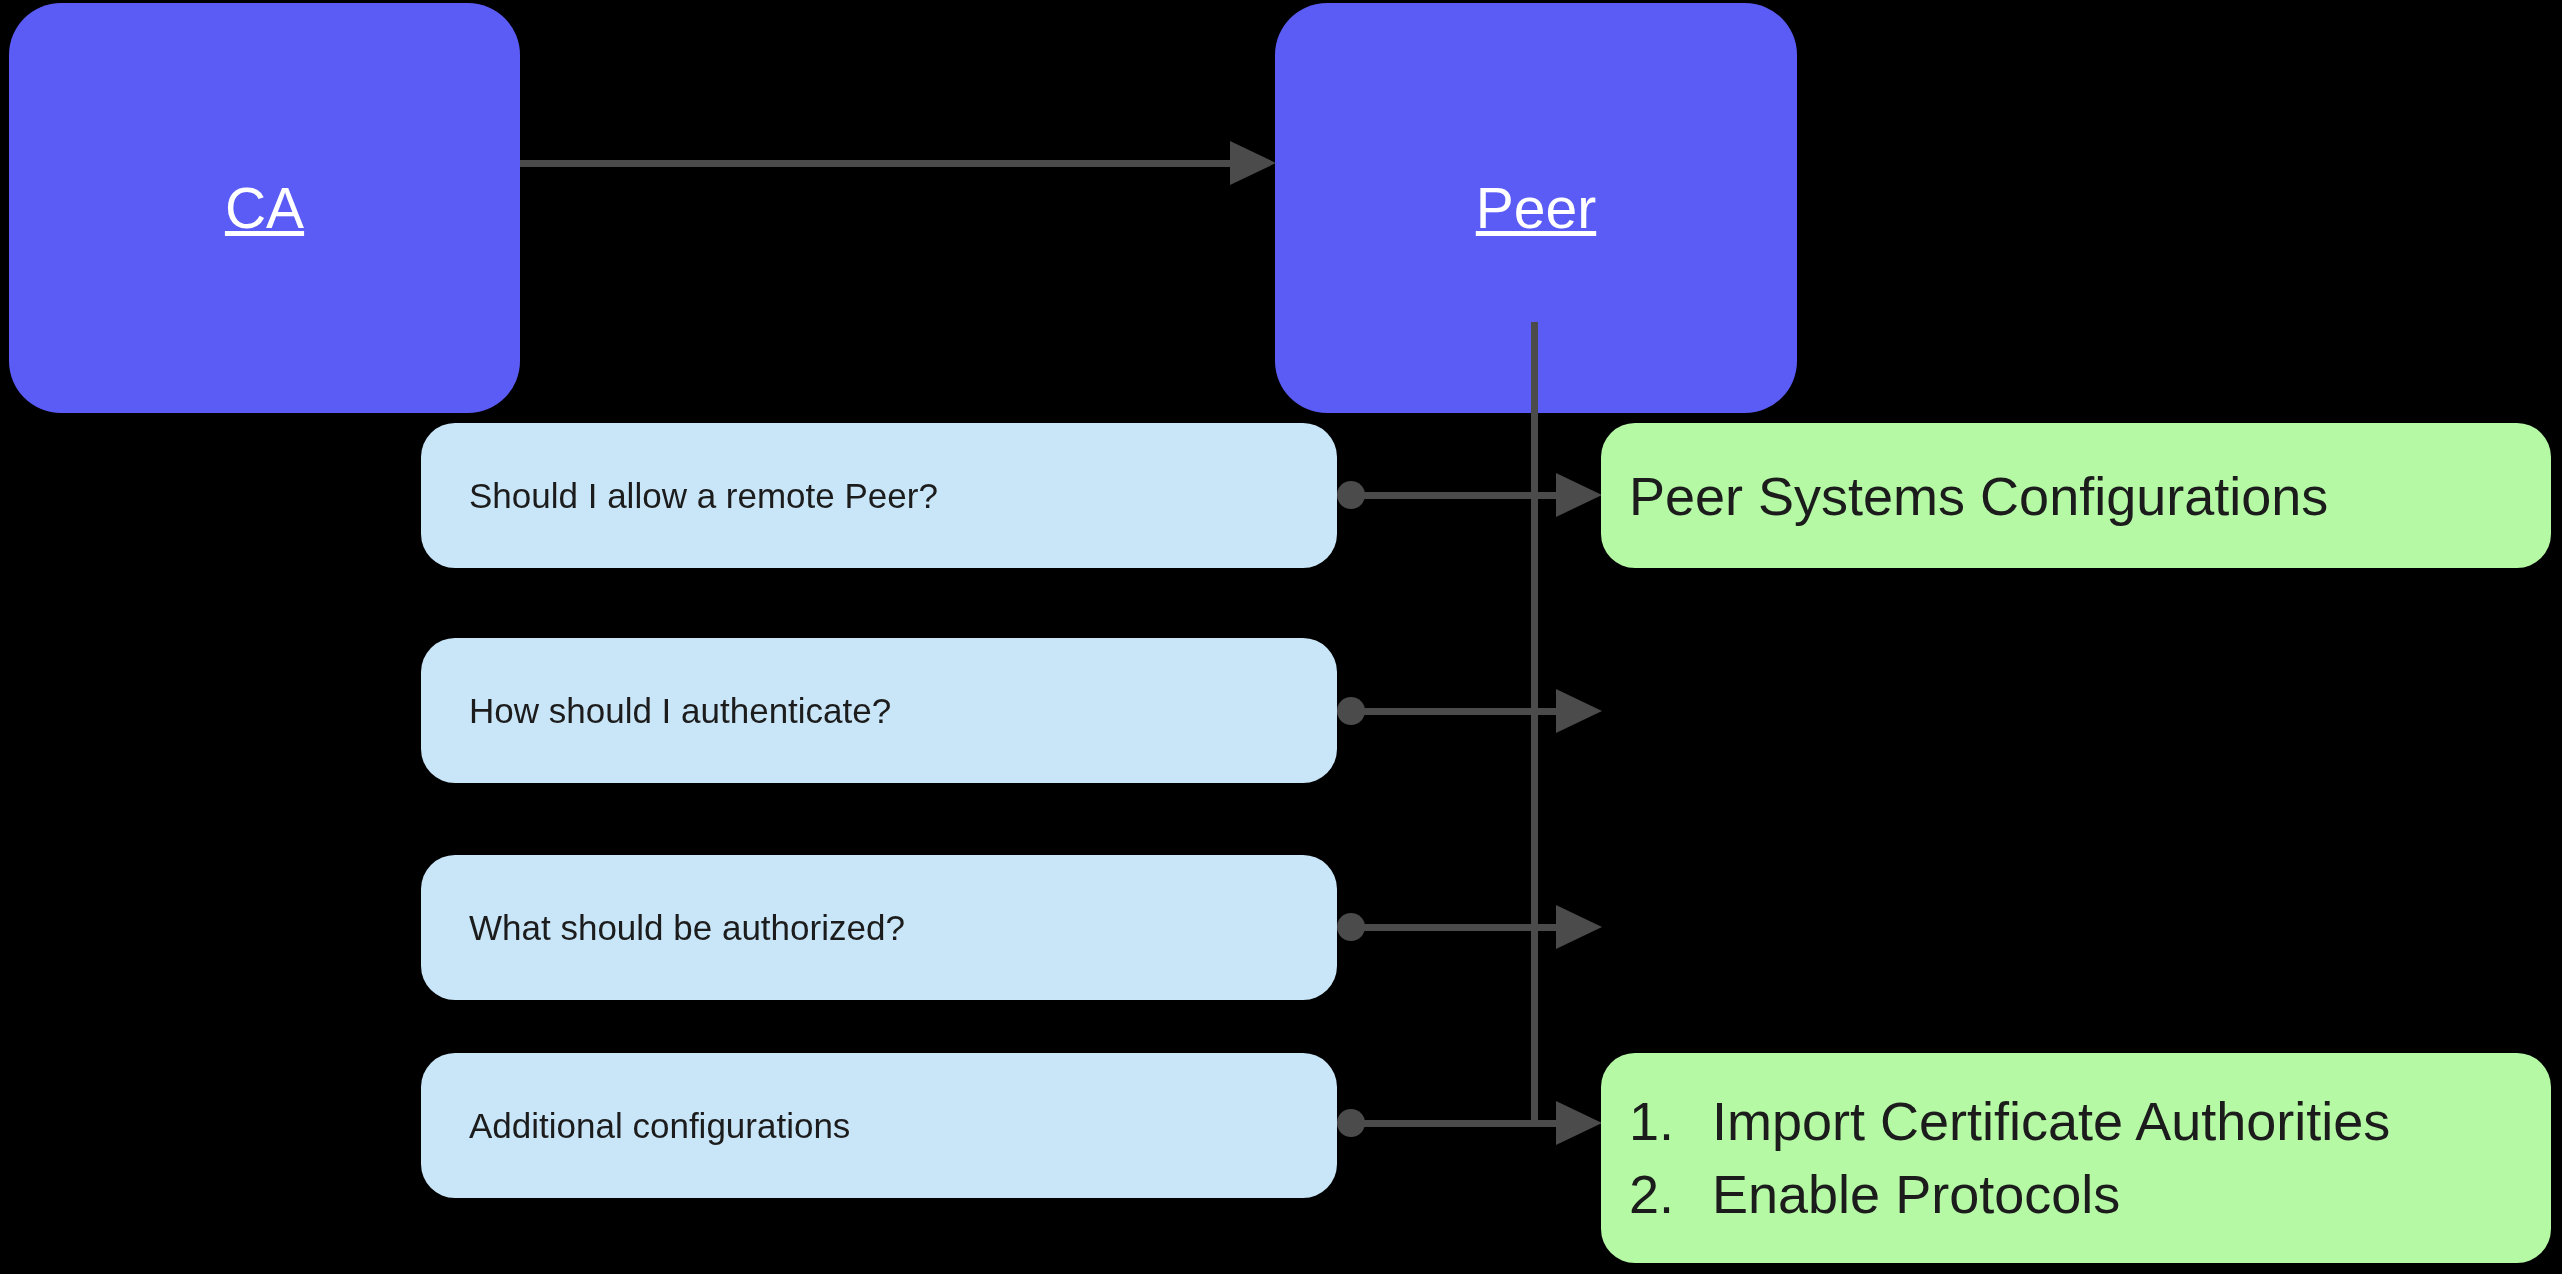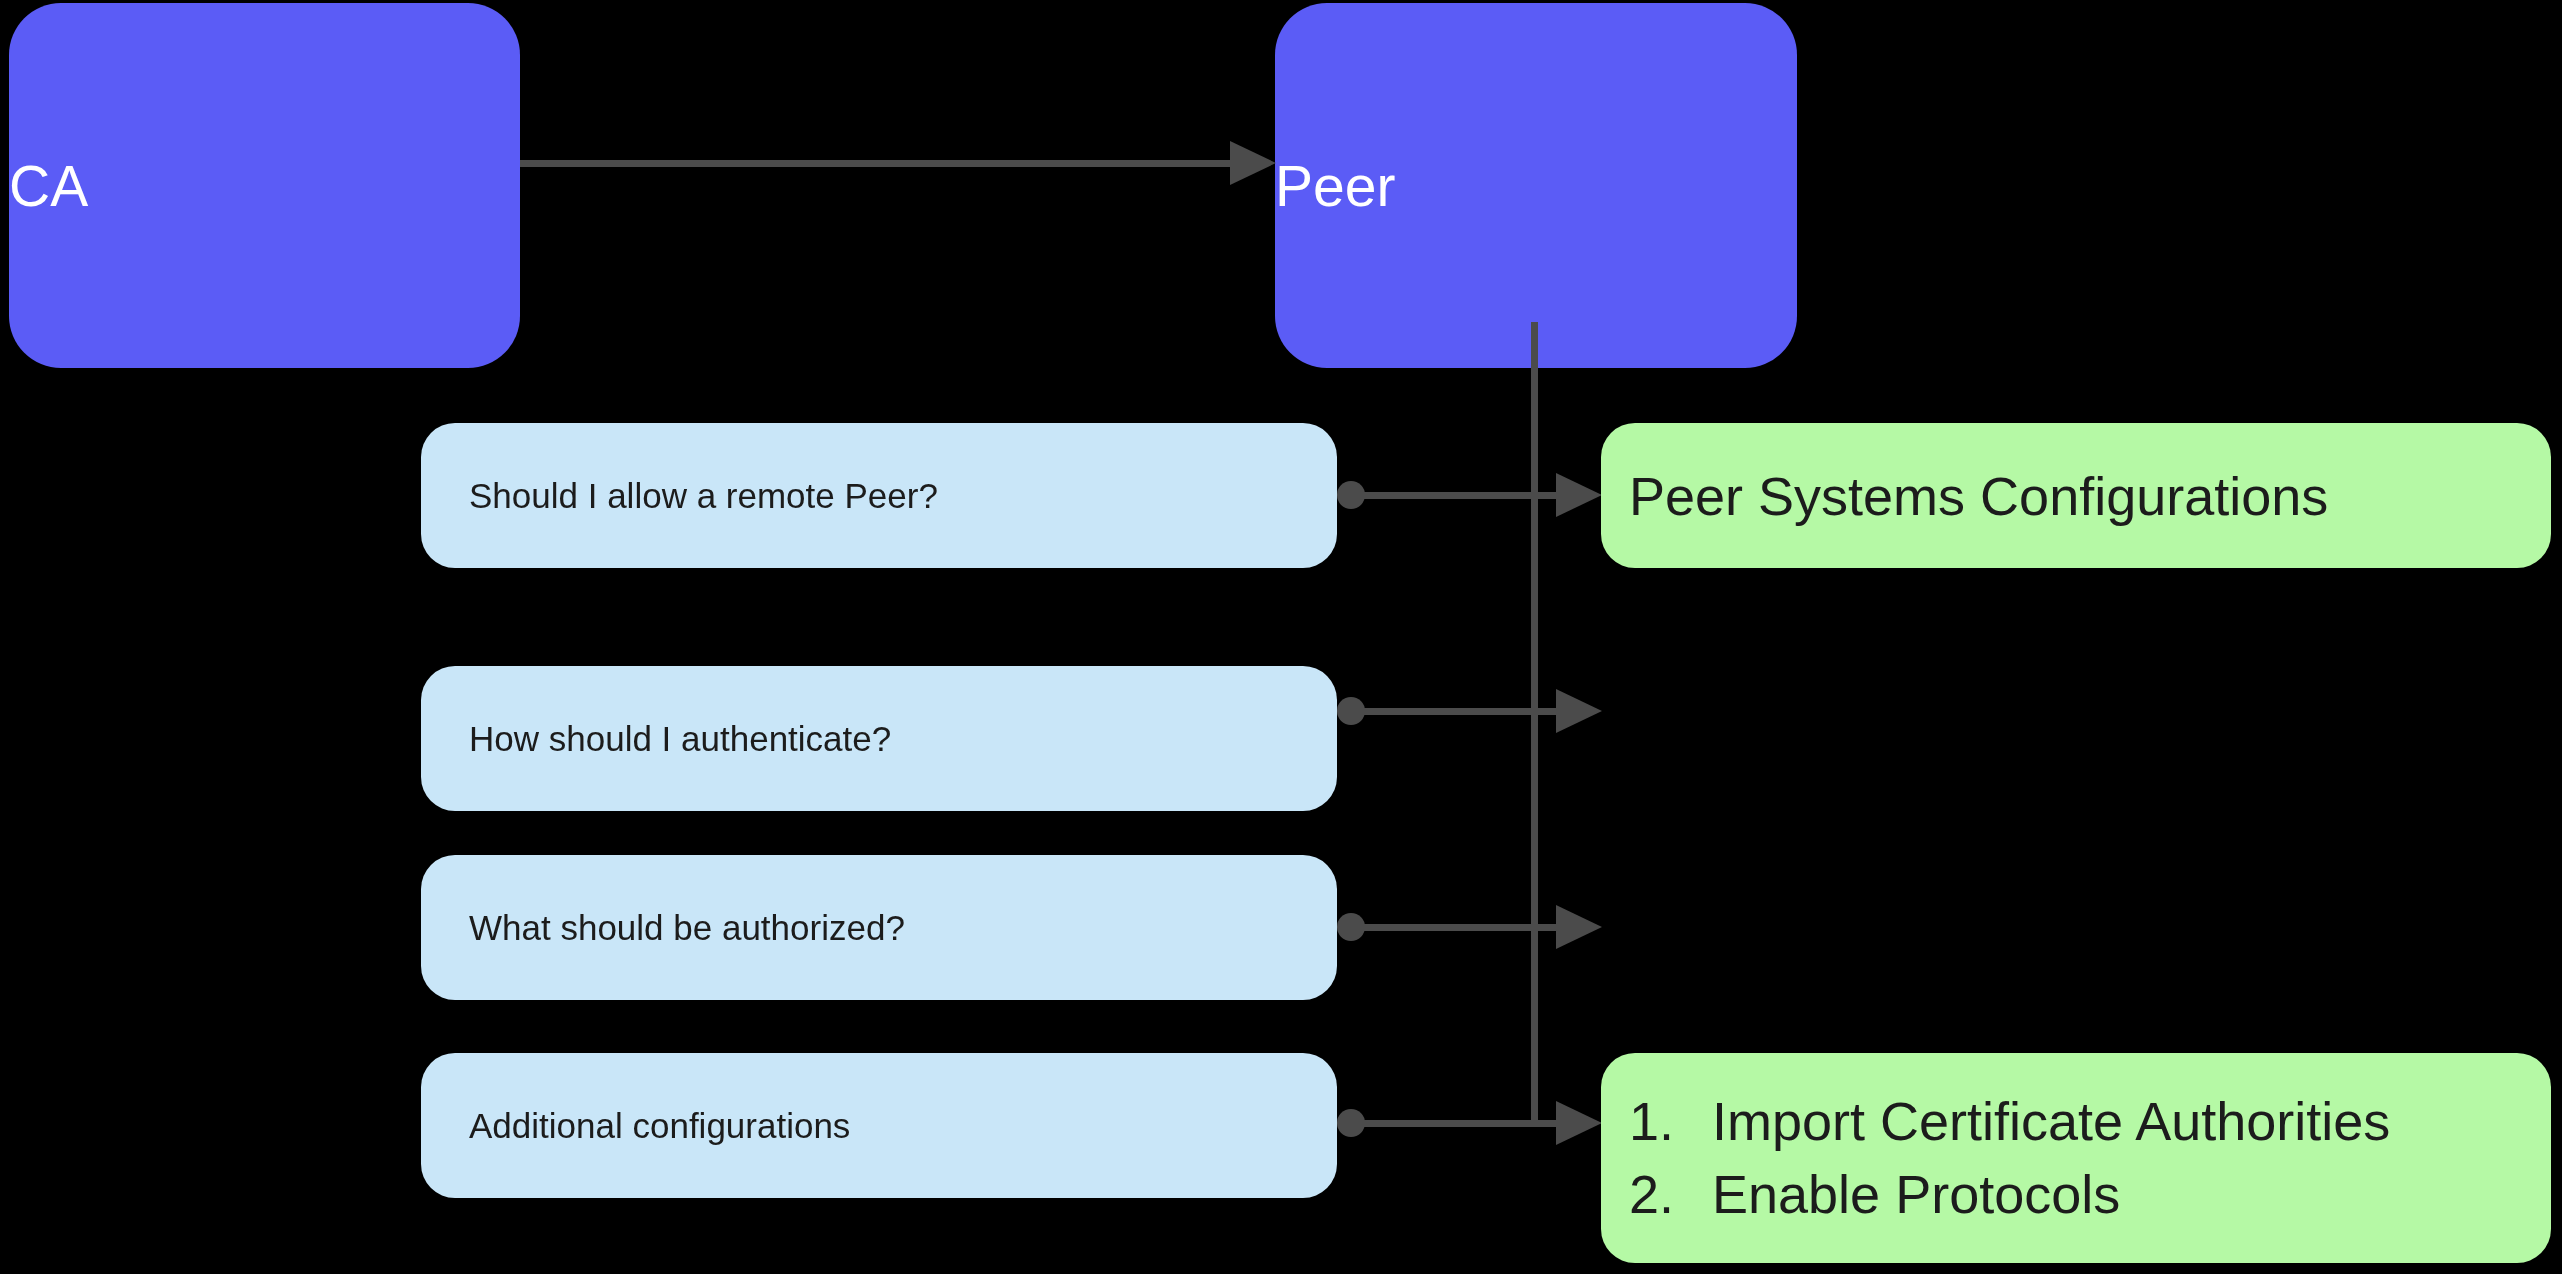--- a/index.html
+++ b/index.html
@@ -6,26 +6,27 @@
   .canvas {
     position:relative;
     width:2562px; height:1274px;
     background:var(--bg,#000);
     overflow:hidden;
     font-family:"Liberation Sans", sans-serif;
   }
 
   
   .node {
-    position:absolute; top:3px; height:365px;
+    position:absolute; top:3px; height:410px;
     background:var(--node-fill,#5b5cf6);
     color:var(--node-text,#fff);
     border-radius:52px;
-    display:flex; align-items:center; justify-content:flex-start;
+    display:flex; align-items:center; justify-content:center;
     font-size:57px;
+    text-decoration:underline;
   }
   .node-ca   { left:9px;    width:511px; }
   .node-peer { left:1275px; width:522px; }
 
   
   .qbox {
     position:absolute; left:421px; width:916px; height:145px;
     background:var(--q-fill,#c9e6f8);
     color:var(--box-text,#1c1c1c);
     border-radius:34px;
@@ -37,21 +38,21 @@
   .abox {
     position:absolute; left:1601px; width:950px; height:145px;
     background:var(--a-fill,#b5f9a5);
     color:var(--box-text,#1c1c1c);
     border-radius:34px;
     display:flex; align-items:center;
     padding-left:28px; box-sizing:border-box;
     font-size:54px;
   }
   .row1 { top:423px; }
-  .row2 { top:638px;margin-top:28px; }
+  .row2 { top:638px; }
   .row3 { top:855px; }
   .row4 { top:1053px; }
   .abox.tall { height:210px; flex-direction:column; align-items:flex-start; justify-content:center; }
 
   .list-line { display:flex; flex-direction:row; margin:7px 0; line-height:1.1; }
   .list-num  { display:inline-block; width:83px; }
 
   
   .hline { position:absolute; height:7px; background:var(--line,#4b4b4b); }
   .vline { position:absolute; width:7px;  background:var(--line,#4b4b4b); }

